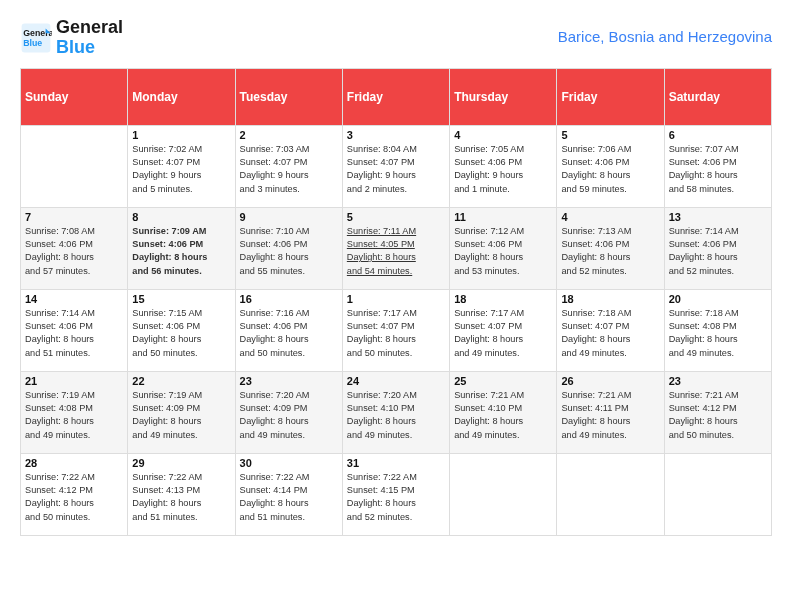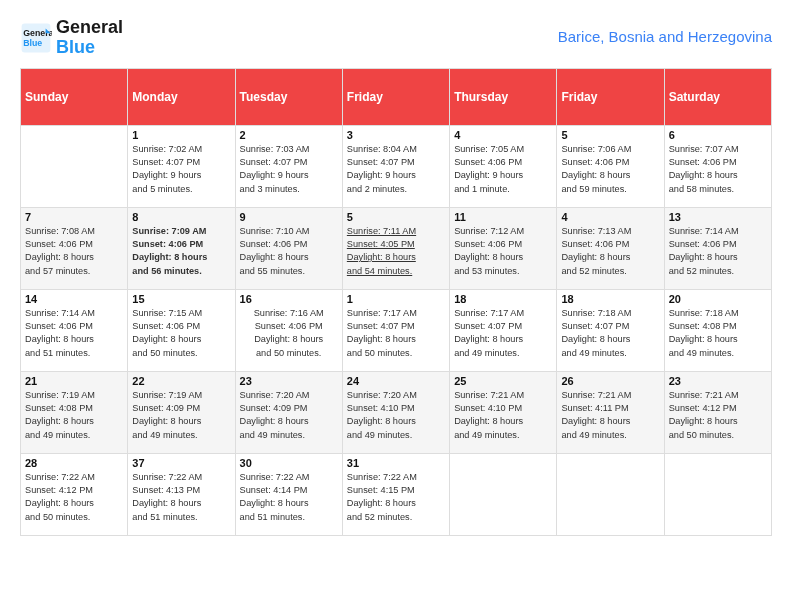--- a/index.html
+++ b/index.html
@@ -240,21 +240,21 @@
           </td>
           <td>
             <span class="day-number">15</span>
             <div class="day-info" style="white-space: pre-line;">Sunrise: 7:15 AM
 Sunset: 4:06 PM
 Daylight: 8 hours
 and 50 minutes.</div>
           </td>
           <td>
             <span class="day-number">16</span>
-            <div class="day-info" style="white-space: pre-line; text-align: center;">Sunrise: 7:16 AM
+            <div class="day-info" style="white-space: pre-line;">Sunrise: 7:16 AM
 Sunset: 4:06 PM
 Daylight: 8 hours
 and 50 minutes.</div>
           </td>
           <td>
             <span class="day-number">1</span>
             <div class="day-info" style="white-space: pre-line;">Sunrise: 7:17 AM
 Sunset: 4:07 PM
 Daylight: 8 hours
 and 50 minutes.</div>
@@ -334,21 +334,21 @@
         </tr>
         <tr>
           <td>
             <span class="day-number">28</span>
             <div class="day-info" style="white-space: pre-line;">Sunrise: 7:22 AM
 Sunset: 4:12 PM
 Daylight: 8 hours
 and 50 minutes.</div>
           </td>
           <td>
-            <span class="day-number">37</span>
+            <span class="day-number">29</span>
             <div class="day-info" style="white-space: pre-line;">Sunrise: 7:22 AM
 Sunset: 4:13 PM
 Daylight: 8 hours
 and 51 minutes.</div>
           </td>
           <td>
             <span class="day-number">30</span>
             <div class="day-info" style="white-space: pre-line;">Sunrise: 7:22 AM
 Sunset: 4:14 PM
 Daylight: 8 hours

